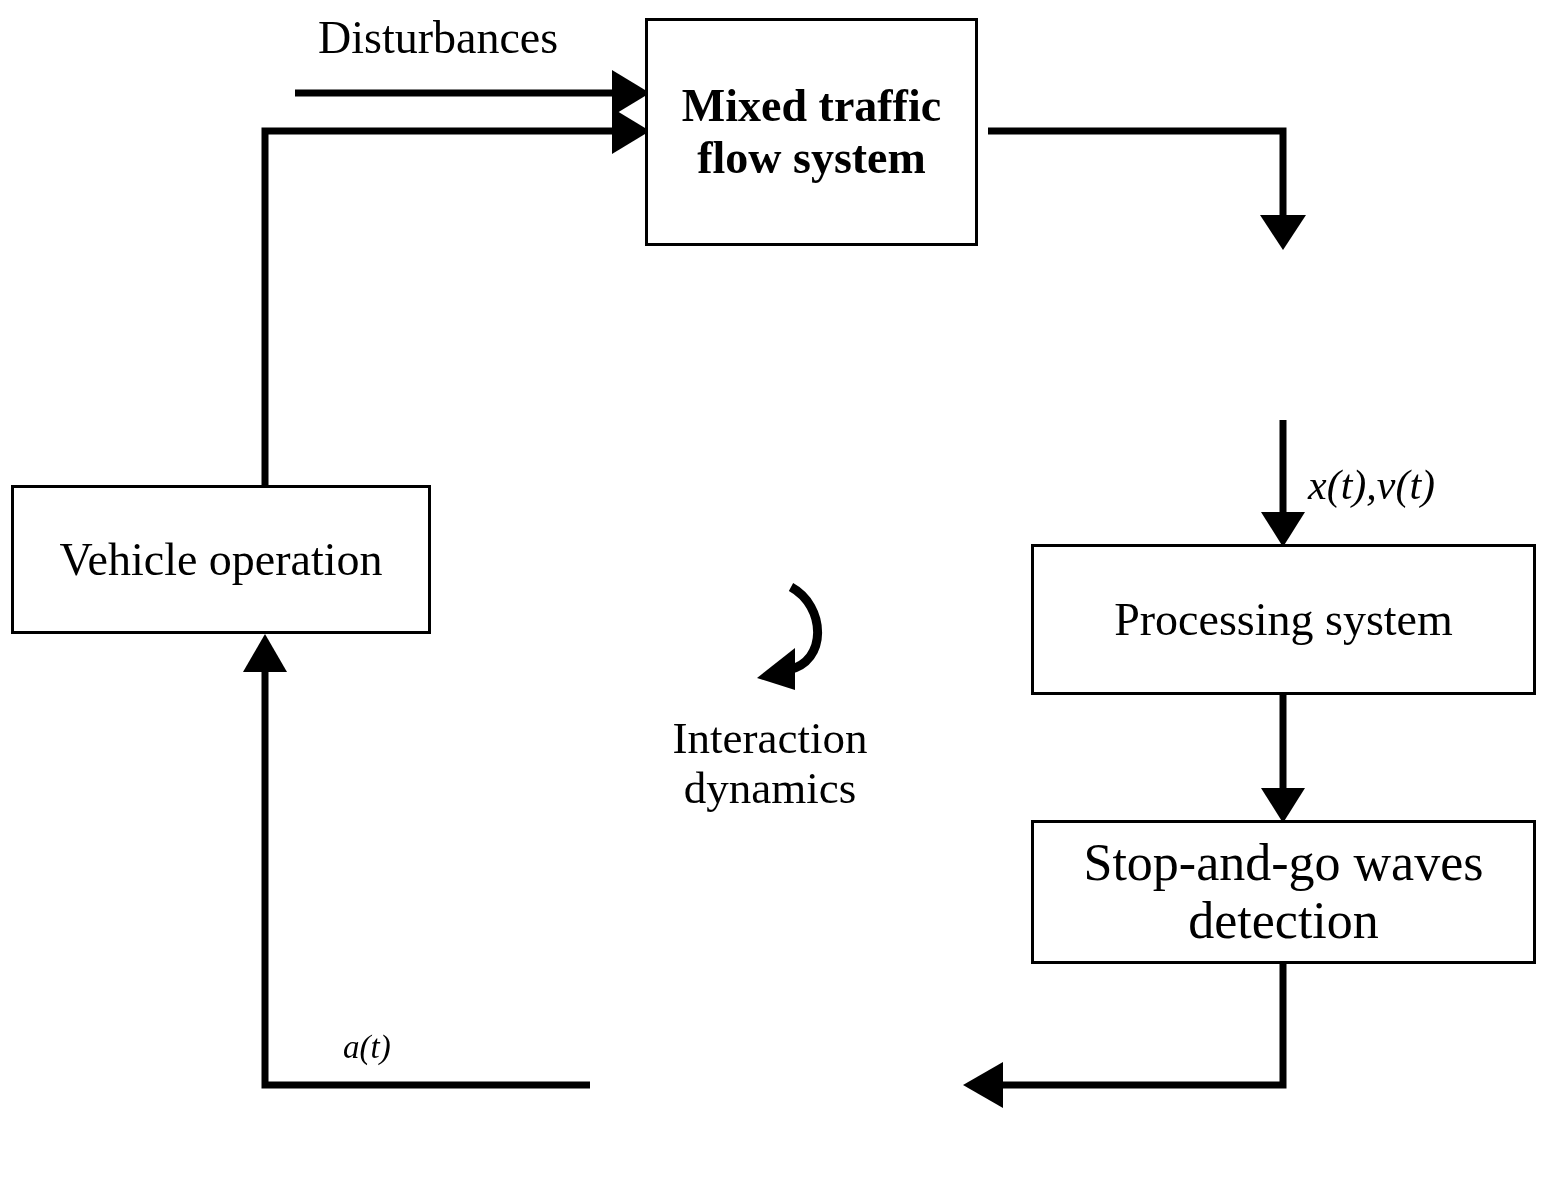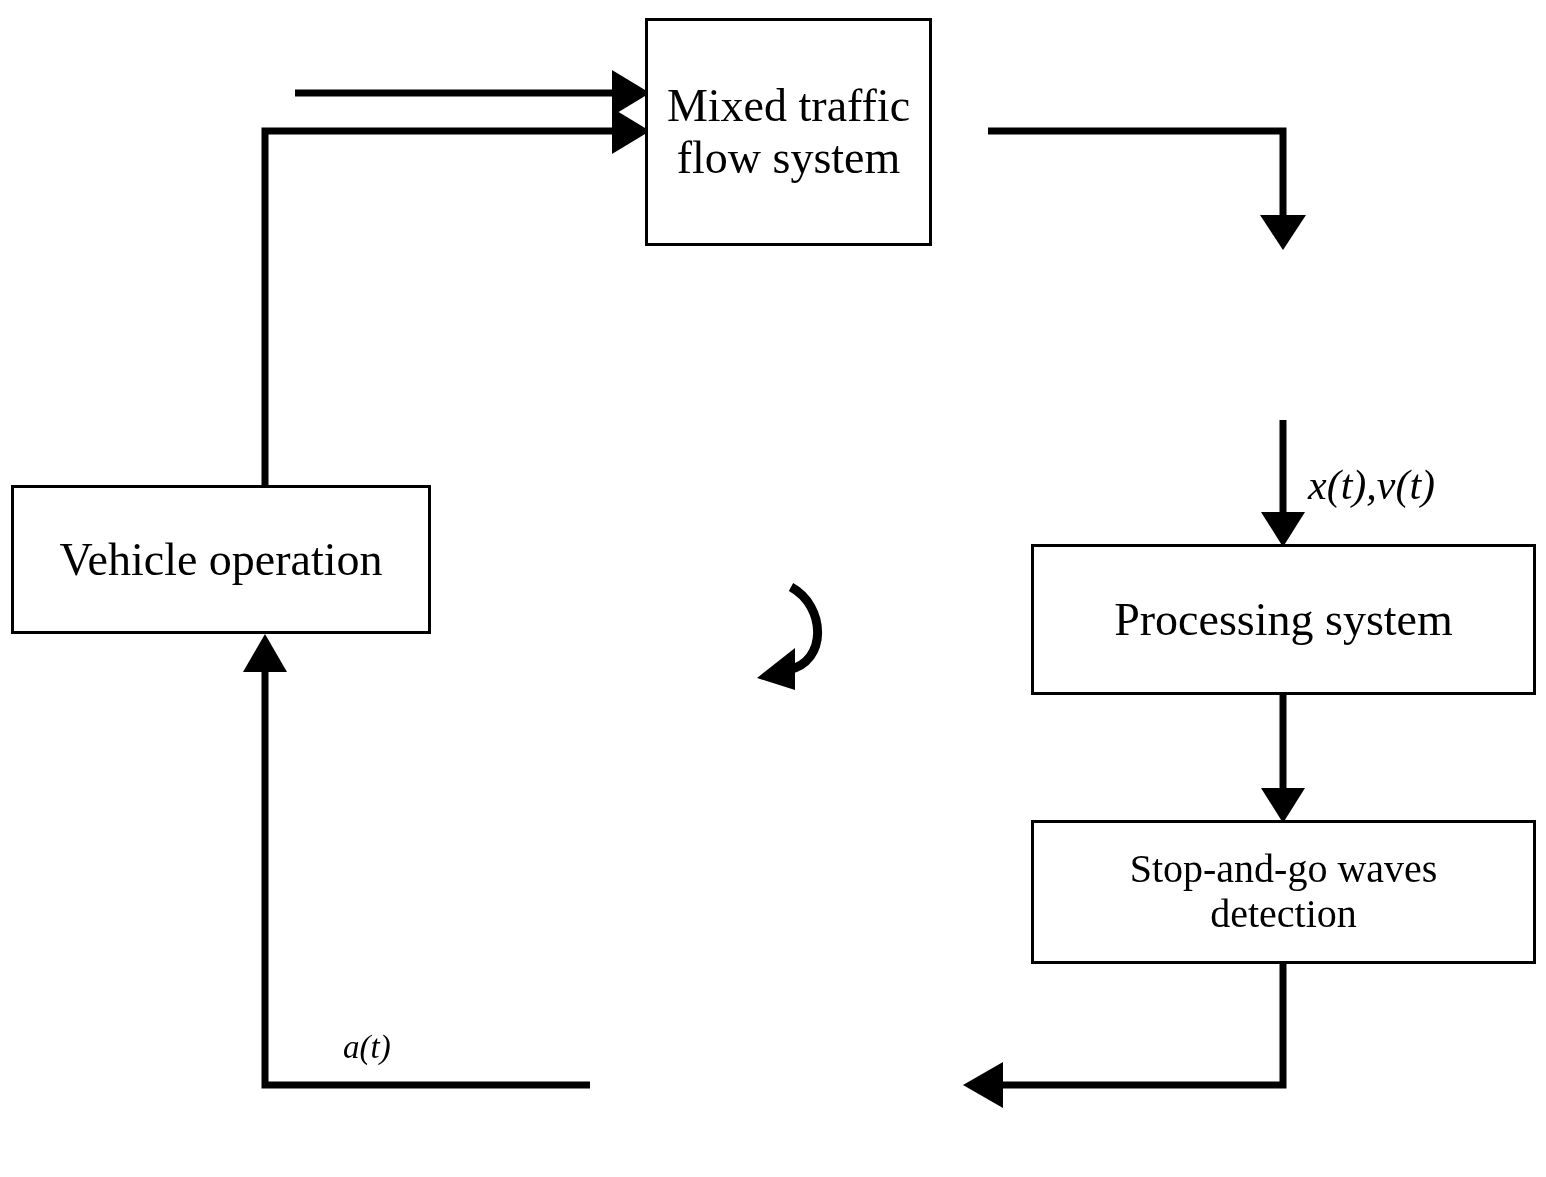--- a/index.html
+++ b/index.html
@@ -49,24 +49,24 @@
   .f-interaction {
     font-size: 45px;
     left: 620px;
     top: 713px;
     width: 300px;
     text-align: center;
     white-space: normal;
   }
   .f-xv { font-size: 42px; font-style: italic; left: 1308px; top: 462px; }
   .f-at { font-size: 33px; font-style: italic; left: 343px; top: 1029px; }
-  .n-mixed     { left: 645px;  top: 18px;   width: 287px; height: 228px; font-size: 46px; }
+  .n-mixed     { left: 645px;  top: 18px;   width: 333px; height: 228px; font-size: 46px; font-weight: bold; }
   .n-sensors   { left: 1031px; top: 246px;  width: 505px; height: 175px; font-size: 46px; }
   .n-processing{ left: 1031px; top: 544px;  width: 505px; height: 151px; font-size: 46px; }
-  .n-stopandgo { left: 1031px; top: 820px;  width: 505px; height: 144px; font-size: 40px; }
+  .n-stopandgo { left: 1031px; top: 820px;  width: 505px; height: 144px; font-size: 52px; }
   .n-optimization { left: 590px; top: 1010px; width: 374px; height: 153px; font-size: 46px; }
   .n-vehicle   { left: 11px;   top: 485px;  width: 420px; height: 149px; font-size: 46px; }
 </style>
 </head>
 <body>
 
 <div id="canvas">
 
   <svg class="wires" viewBox="0 0 1546 1177" xmlns="http://www.w3.org/2000/svg">
 
@@ -104,21 +104,23 @@
       <polyline points="590,1085 265,1085 265,672" fill="none" stroke="#000" stroke-width="7"></polyline>
       <polygon points="243,672 287,672 265,634" fill="#000"></polygon>
     </g>
 
     <g>
       <path d="M 791 587 C 826 606, 828 662, 788 670 L 782 670" fill="none" stroke="#000" stroke-width="9" stroke-linecap="butt"></path>
       <polygon points="795,648 795,690 757,678" fill="#000"></polygon>
     </g>
   </svg>
 
+  <div class="freetext f-disturbances">Disturbances</div>
 
+  <div class="freetext f-interaction">Interaction dynamics</div>
 
   <div class="freetext f-xv">x(t),v(t)</div>
 
   <div class="freetext f-at">a(t)</div>
 
   <div class="node n-mixed">
     <span class="label" style="white-space: pre-line;">Mixed traffic
 flow system</span>
   </div>
 

